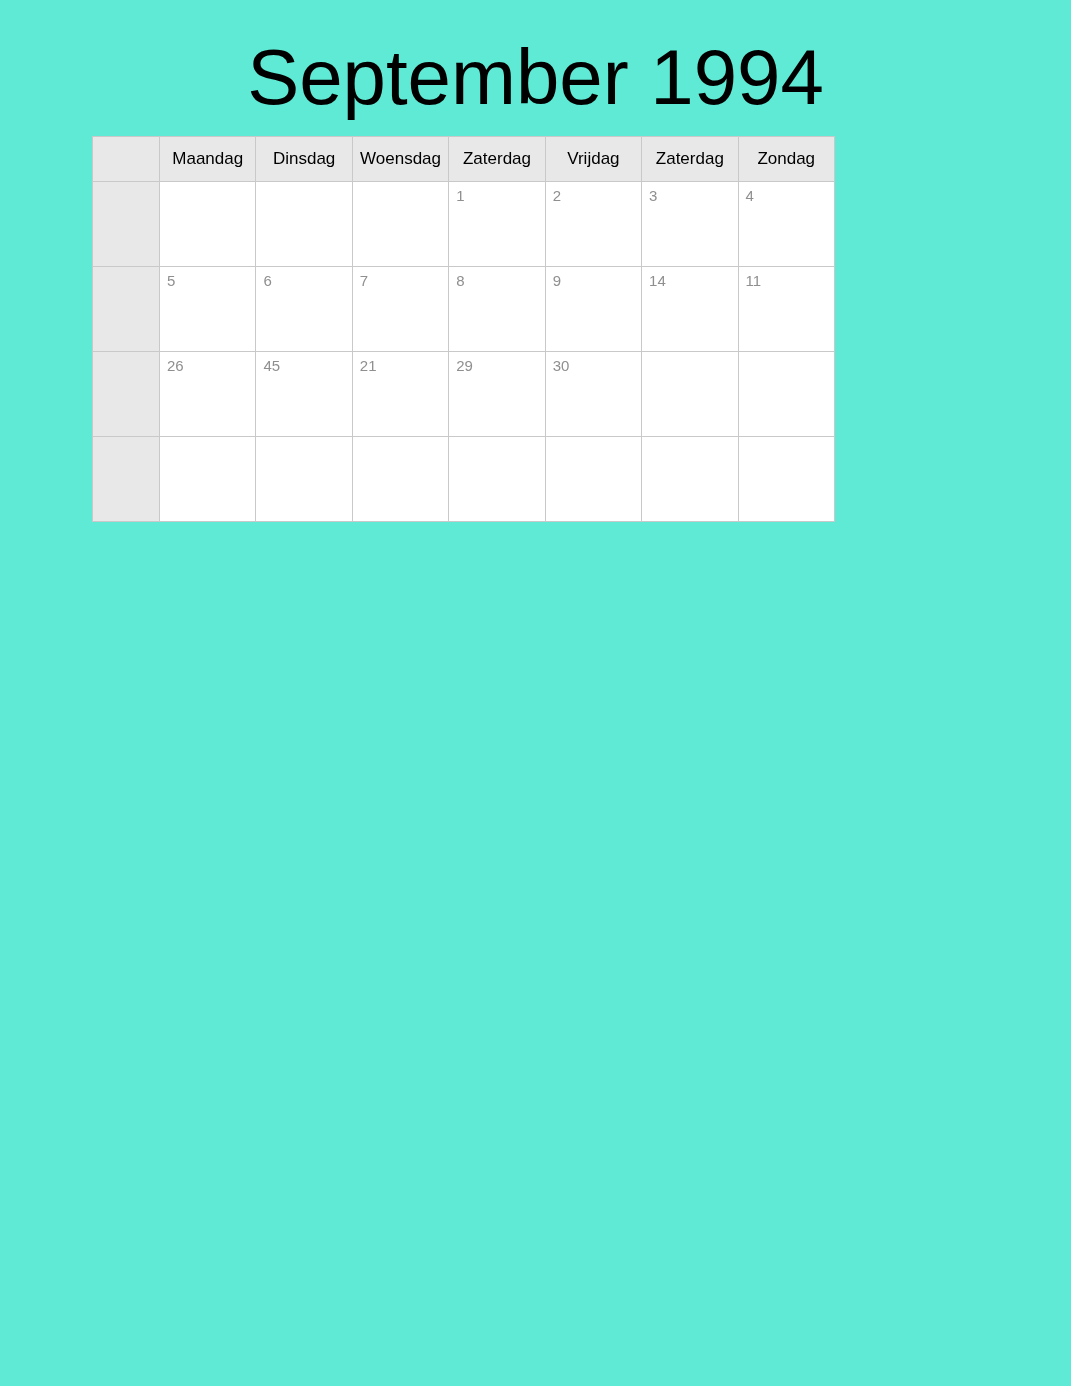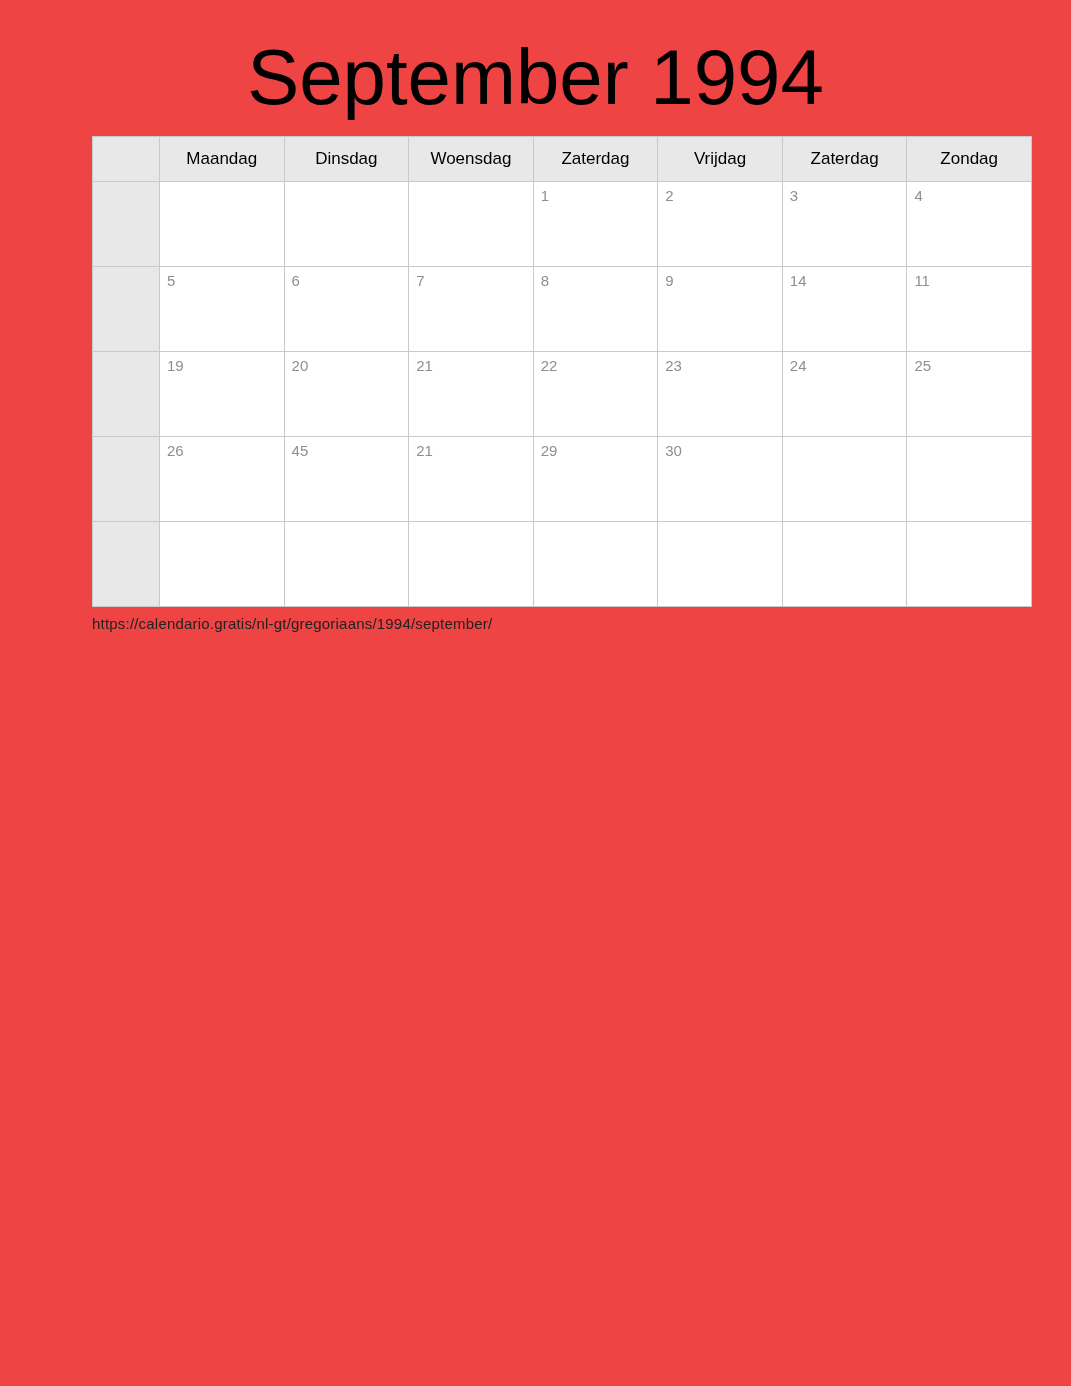--- a/index.html
+++ b/index.html
@@ -13,21 +13,21 @@
     font-family: "Liberation Sans", sans-serif;
     color: #000;
     position: relative;
     overflow: hidden;
   }
 
   .page {
     width: 1071px;
     height: 1386px;
     position: relative;
-    background: #ef4444;
+    background: #5eead4;
   }
 
   
   .title {
     text-align: center;
     font-size: 78px;
     font-weight: normal;
     letter-spacing: 0px;
     line-height: 1;
     padding-top: 38px;
@@ -35,21 +35,21 @@
     color: #000;
     font-family: "Liberation Sans", sans-serif;
   }
 
   
   .calendar-wrap {
     margin: 10px 92px 0 92px;
   }
   table.calendar {
     border-collapse: collapse;
-    width: 940px;
+    width: 743px;
     table-layout: fixed;
     border-radius: 16px;
   }
   table.calendar td, table.calendar th {
     border: 1px solid #c9c9c9;
     padding: 0;
   }
   .weekcol {
     width: 66px;
     background: #e8e8e8;
@@ -176,44 +176,20 @@
           <td class="daycell">
               <span class="num">14</span>
             </td>
           <td class="daycell">
               <span class="num">11</span>
             </td>
         </tr>
         <tr>
           <td class="weekcol"></td>
           <td class="daycell">
-              <span class="num">19</span>
-            </td>
-          <td class="daycell">
-              <span class="num">20</span>
-            </td>
-          <td class="daycell">
-              <span class="num">21</span>
-            </td>
-          <td class="daycell">
-              <span class="num">22</span>
-            </td>
-          <td class="daycell">
-              <span class="num">23</span>
-            </td>
-          <td class="daycell">
-              <span class="num">24</span>
-            </td>
-          <td class="daycell">
-              <span class="num">25</span>
-            </td>
-        </tr>
-        <tr>
-          <td class="weekcol"></td>
-          <td class="daycell">
               <span class="num">26</span>
             </td>
           <td class="daycell">
               <span class="num">45</span>
             </td>
           <td class="daycell">
               <span class="num">21</span>
             </td>
           <td class="daycell">
               <span class="num">29</span>
@@ -249,16 +225,15 @@
               <span class="num"></span>
             </td>
           <td class="daycell">
               <span class="num"></span>
             </td>
         </tr>
       </tbody>
     </table>
   </div>
 
-  <div class="url">https://calendario.gratis/nl-gt/gregoriaans/1994/september/</div>
 
 
 </div>
 
 </body></html>

